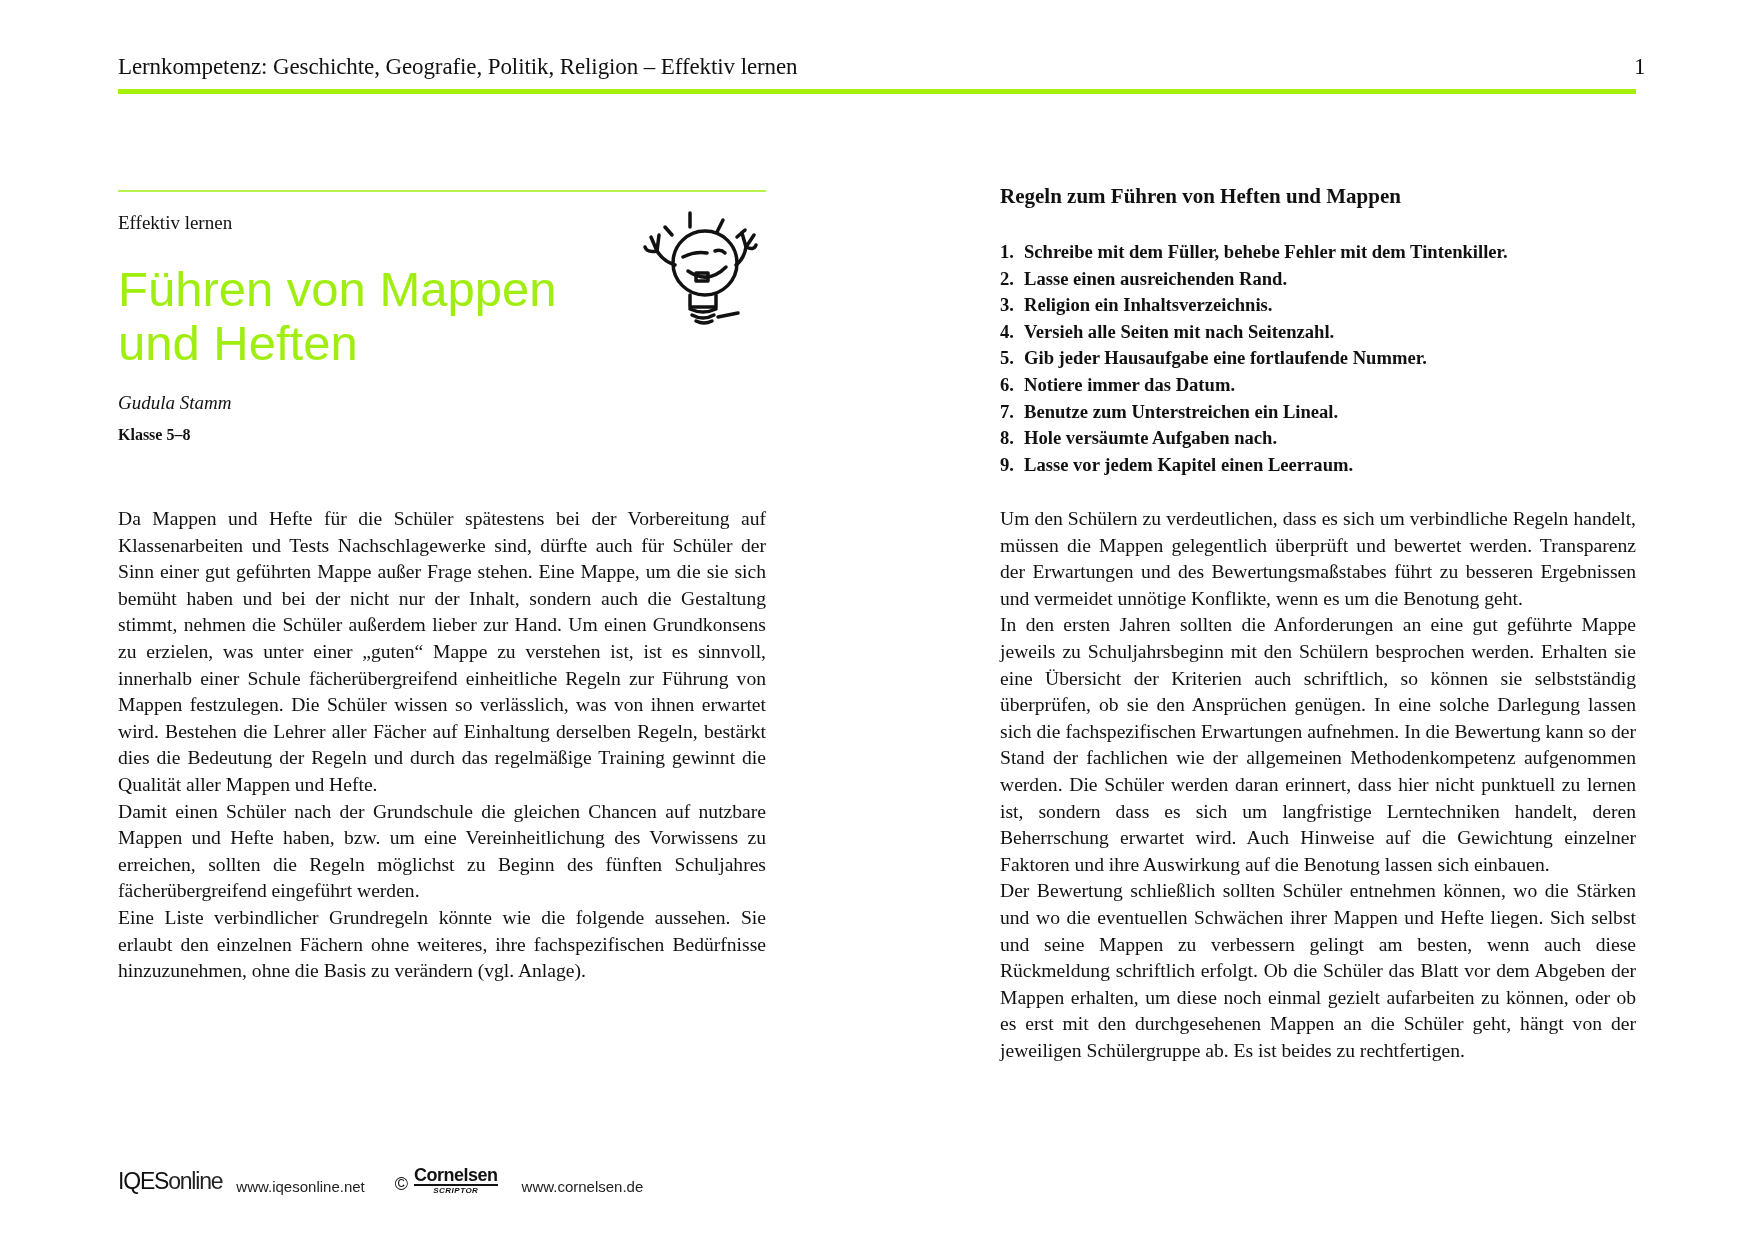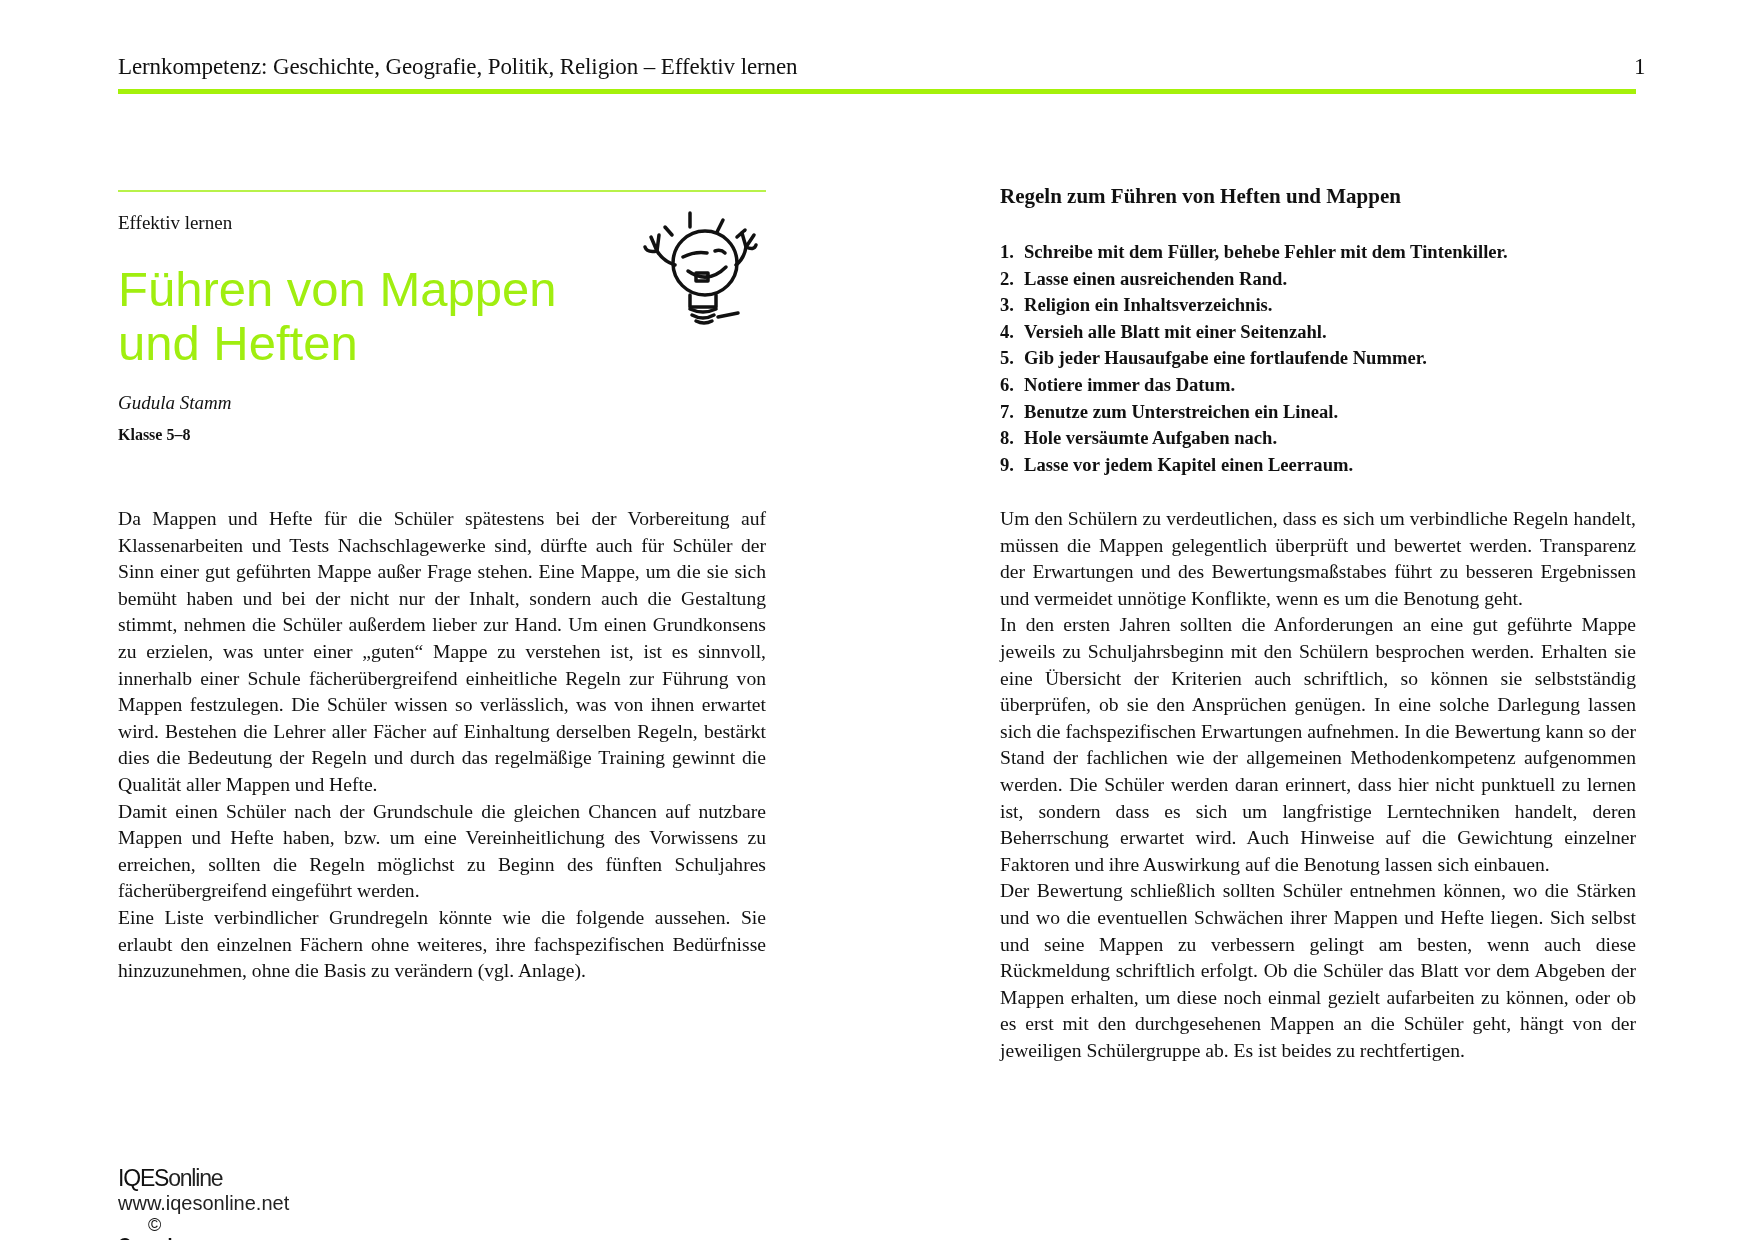--- a/index.html
+++ b/index.html
@@ -17,24 +17,24 @@
   .bulb { left:620px; top:205px; width:140px; height:125px; }
   .body-col { font-family:"Liberation Serif",serif; font-size:19.6px; line-height:26.6px; text-align:justify; }
   .left-body { left:118px; top:506px; width:648px; }
   .right-body { left:1000px; top:506px; width:636px; }
   .body-col p { margin:0; }
   .rules-heading { left:1000px; top:184px; font-family:"Liberation Serif",serif; font-weight:bold; font-size:21px; margin:0;text-align:center; }
   .rules-list { left:1000px; top:239px; margin:0; padding:0; list-style:none;
                 font-family:"Liberation Serif",serif; font-weight:bold; font-size:18.6px; line-height:26.6px; }
   .rules-list li { display:flex; }
   .rules-list .num { width:24px; flex:none; }
-  .footer { left:118px; top:1165px; height:30px; display:flex; align-items:flex-start; font-family:"Liberation Sans",sans-serif; color:#111;flex-direction:column; }
+  .footer { left:118px; top:1165px; height:30px; display:flex; align-items:flex-end; font-family:"Liberation Sans",sans-serif; color:#111; }
   .iqes-logo { font-size:23px; letter-spacing:-1.2px; margin-right:14px; }
   .iqes-logo .light { font-weight:normal; color:#222; }
-  .footer-link { font-size:20px; color:#222; text-decoration:none; }
+  .footer-link { font-size:15px; color:#222; text-decoration:none; }
   .copyright { font-size:18px; margin-left:30px; margin-right:6px; }
   .cornelsen-logo { display:inline-flex; flex-direction:column; align-items:center; margin-right:24px; line-height:1; }
   .cornelsen-logo .brand { font-weight:bold; font-size:18px; border-bottom:2px solid #111; letter-spacing:-0.5px; }
   .cornelsen-logo .sub { font-size:8px; font-style:italic; font-weight:bold; letter-spacing:0.5px; margin-top:1px; }
 </style>
 </head>
 <body>
 
 <div class="abs header-title">Lernkompetenz: Geschichte, Geografie, Politik, Religion – Effektiv lernen</div>
 <div class="abs page-number">1</div>
@@ -95,21 +95,21 @@
   <li>
       <span class="num">2.</span>
       <span>Lasse einen ausreichenden Rand.</span>
     </li>
   <li>
       <span class="num">3.</span>
       <span>Religion ein Inhaltsverzeichnis.</span>
     </li>
   <li>
       <span class="num">4.</span>
-      <span>Versieh alle Blatt mit einer Seitenzahl.</span>
+      <span>Versieh alle Seiten mit nach Seitenzahl.</span>
     </li>
   <li>
       <span class="num">5.</span>
       <span>Gib jeder Hausaufgabe eine fortlaufende Nummer.</span>
     </li>
   <li>
       <span class="num">6.</span>
       <span>Notiere immer das Datum.</span>
     </li>
   <li>

